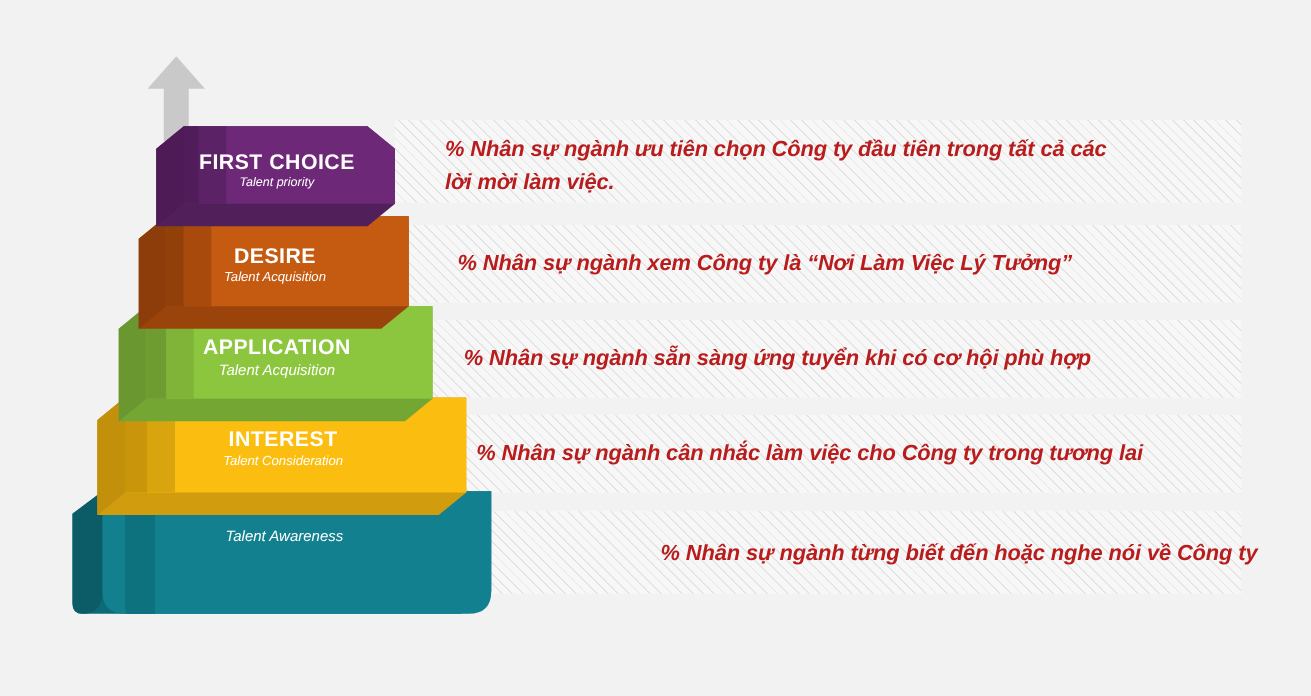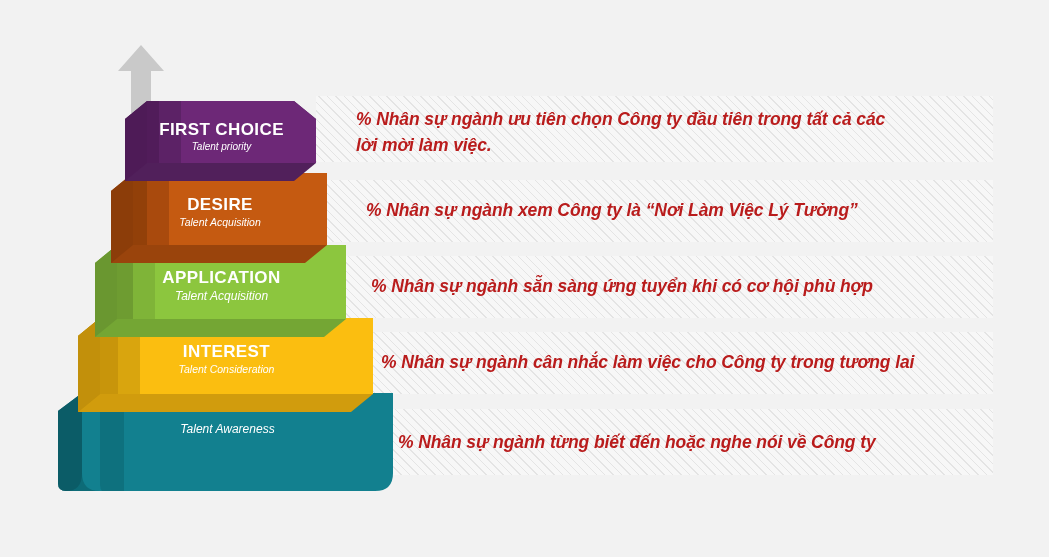--- a/index.html
+++ b/index.html
@@ -91,21 +91,21 @@
   <div class="band" style="left:316px; top:180px; width:677px; height:62px;"></div>
   <div class="band" style="left:316px; top:256px; width:677px; height:62px;"></div>
   <div class="band" style="left:316px; top:332px; width:677px; height:62px;"></div>
   <div class="band" style="left:316px; top:409px; width:677px; height:66px;"></div>
 
   <div class="band-text" style="left:356px; top:106px; width:620px;">% Nhân sự ngành ưu tiên chọn Công ty đầu tiên trong tất cả các
 lời mời làm việc.</div>
   <div class="band-text" style="left:366px; top:197px; width:620px;">% Nhân sự ngành xem Công ty là “Nơi Làm Việc Lý Tưởng”</div>
   <div class="band-text" style="left:371px; top:273px; width:620px;">% Nhân sự ngành sẵn sàng ứng tuyển khi có cơ hội phù hợp</div>
   <div class="band-text" style="left:381px; top:349px; width:620px;">% Nhân sự ngành cân nhắc làm việc cho Công ty trong tương lai</div>
-  <div class="band-text" style="left:398px; top:429px; width:620px;">% Nhân sự ngành từng biết đến hoặc nghe nói về Công ty</div>
+  <div class="band-text" style="left:386px; top:429px; width:620px;text-align:right;">% Nhân sự ngành từng biết đến hoặc nghe nói về Công ty</div>
 
   <div id="arrow-wrap">
     <svg width="46" height="68" viewBox="0 0 46 68">
       <path d="M23 0 L46 26 L33 26 L33 68 L13 68 L13 26 L0 26 Z" fill="#c9c9c9"></path>
     </svg>
   </div>
 
   <div id="pyramid">
 
     <div class="tier" style="left:38px; top:393px; width:335px; height:98px;">

